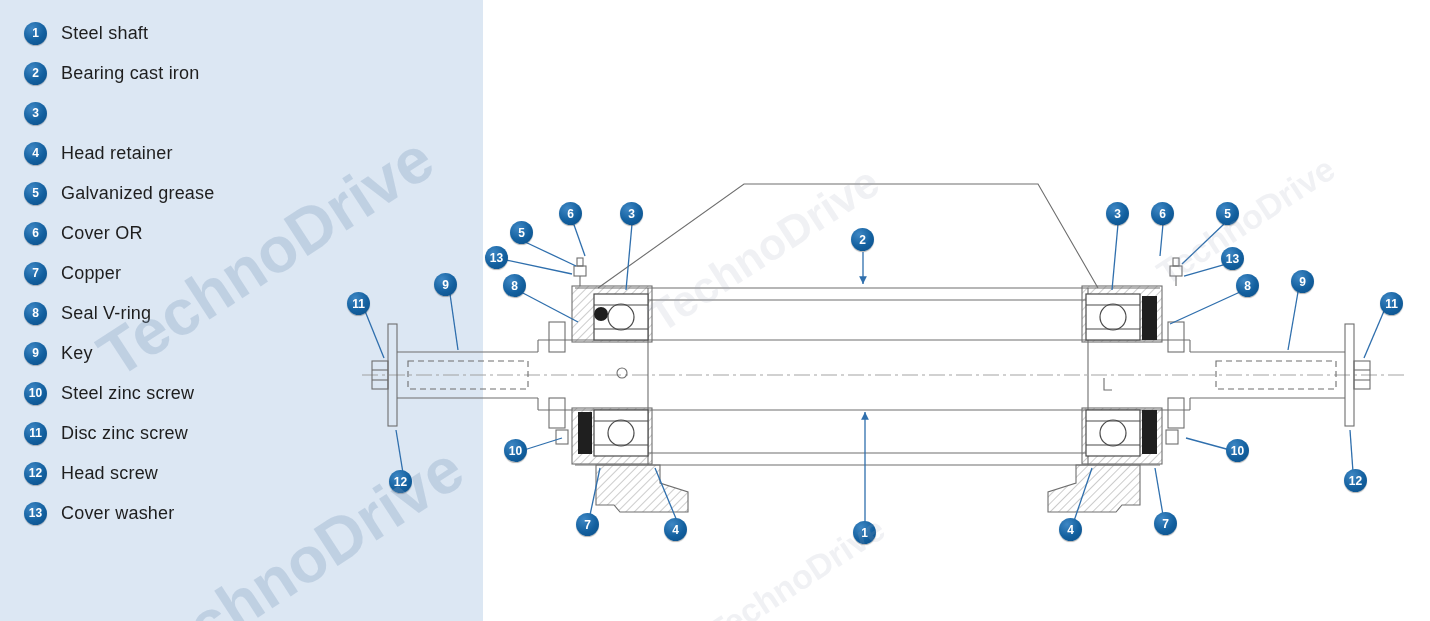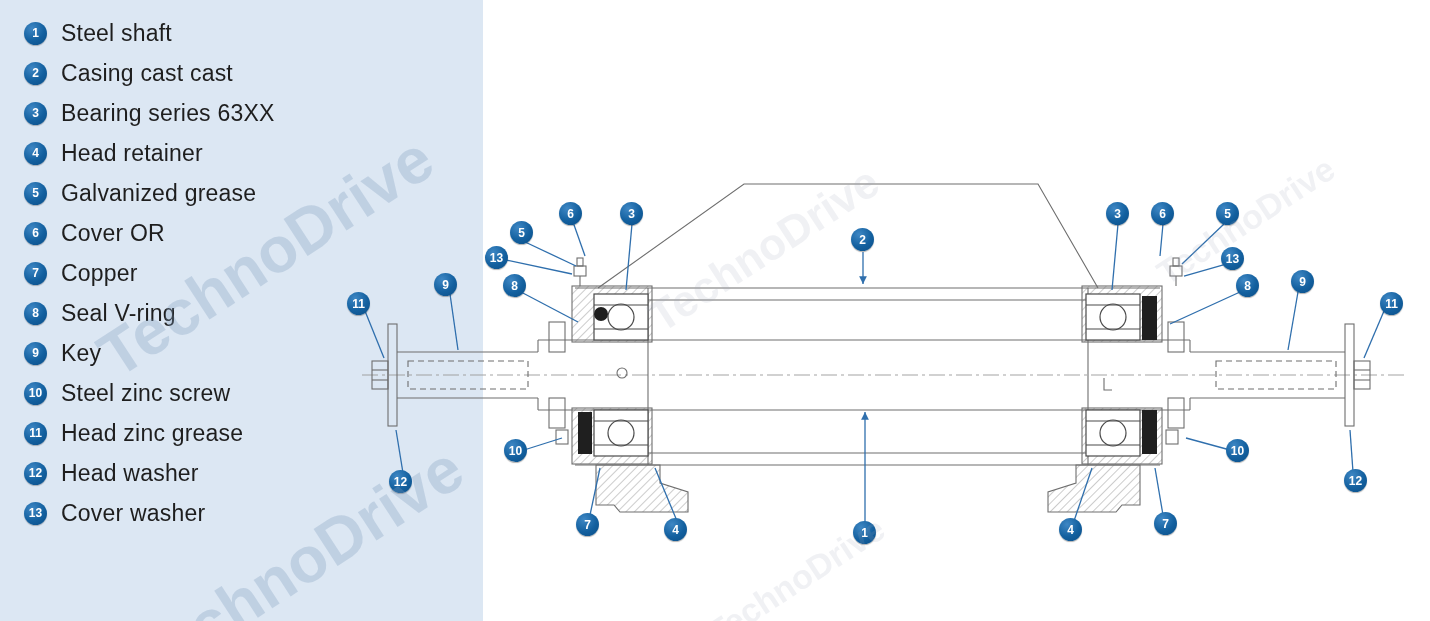--- a/index.html
+++ b/index.html
@@ -16,21 +16,21 @@
     display:flex;align-items:center;height:40px;padding-left:24px;
   }
   .badge{
     width:23px;height:23px;border-radius:50%;
     background:radial-gradient(circle at 35% 28%, #3e87c4 0%, #13609f 55%, #0b4d85 100%);
     color:#fff;font-size:12px;font-weight:bold;
     display:flex;align-items:center;justify-content:center;
     flex:0 0 23px;box-shadow:0 1px 1px rgba(0,0,0,.25);
   }
   .legend-label{
-    margin-left:14px;font-size:23px;color:#1e1e1e;letter-spacing:.2px;
+    margin-left:14px;font-size:18px;color:#1e1e1e;letter-spacing:.2px;
   }
   
   .drawing-area{position:absolute;left:0;top:0;width:1430px;height:621px;}
   svg{position:absolute;left:0;top:0;}
   
   .callout{
     position:absolute;width:23px;height:23px;border-radius:50%;
     background:radial-gradient(circle at 35% 28%, #3e87c4 0%, #13609f 55%, #0b4d85 100%);
     color:#fff;font-size:12px;font-weight:bold;
     display:flex;align-items:center;justify-content:center;
@@ -52,25 +52,24 @@
 
 <div class="canvas">
 
   <aside class="legend-panel">
     <div class="legend-item">
       <span class="badge">1</span>
       <span class="legend-label">Steel shaft</span>
     </div>
     <div class="legend-item">
       <span class="badge">2</span>
-      <span class="legend-label">Casing cast cast</span>
+      <span class="legend-label">Bearing cast iron</span>
     </div>
     <div class="legend-item">
       <span class="badge">3</span>
-      <span class="legend-label">Bearing series 63XX</span>
     </div>
     <div class="legend-item">
       <span class="badge">4</span>
       <span class="legend-label">Head retainer</span>
     </div>
     <div class="legend-item">
       <span class="badge">5</span>
       <span class="legend-label">Galvanized grease</span>
     </div>
     <div class="legend-item">
@@ -88,25 +87,25 @@
     <div class="legend-item">
       <span class="badge">9</span>
       <span class="legend-label">Key</span>
     </div>
     <div class="legend-item">
       <span class="badge">10</span>
       <span class="legend-label">Steel zinc screw</span>
     </div>
     <div class="legend-item">
       <span class="badge">11</span>
-      <span class="legend-label">Head zinc grease</span>
+      <span class="legend-label">Disc zinc screw</span>
     </div>
     <div class="legend-item">
       <span class="badge">12</span>
-      <span class="legend-label">Head washer</span>
+      <span class="legend-label">Head screw</span>
     </div>
     <div class="legend-item">
       <span class="badge">13</span>
       <span class="legend-label">Cover washer</span>
     </div>
   </aside>
 
   <div class="drawing-area">
     <svg width="1430" height="621" viewBox="0 0 1430 621">
       <defs>

